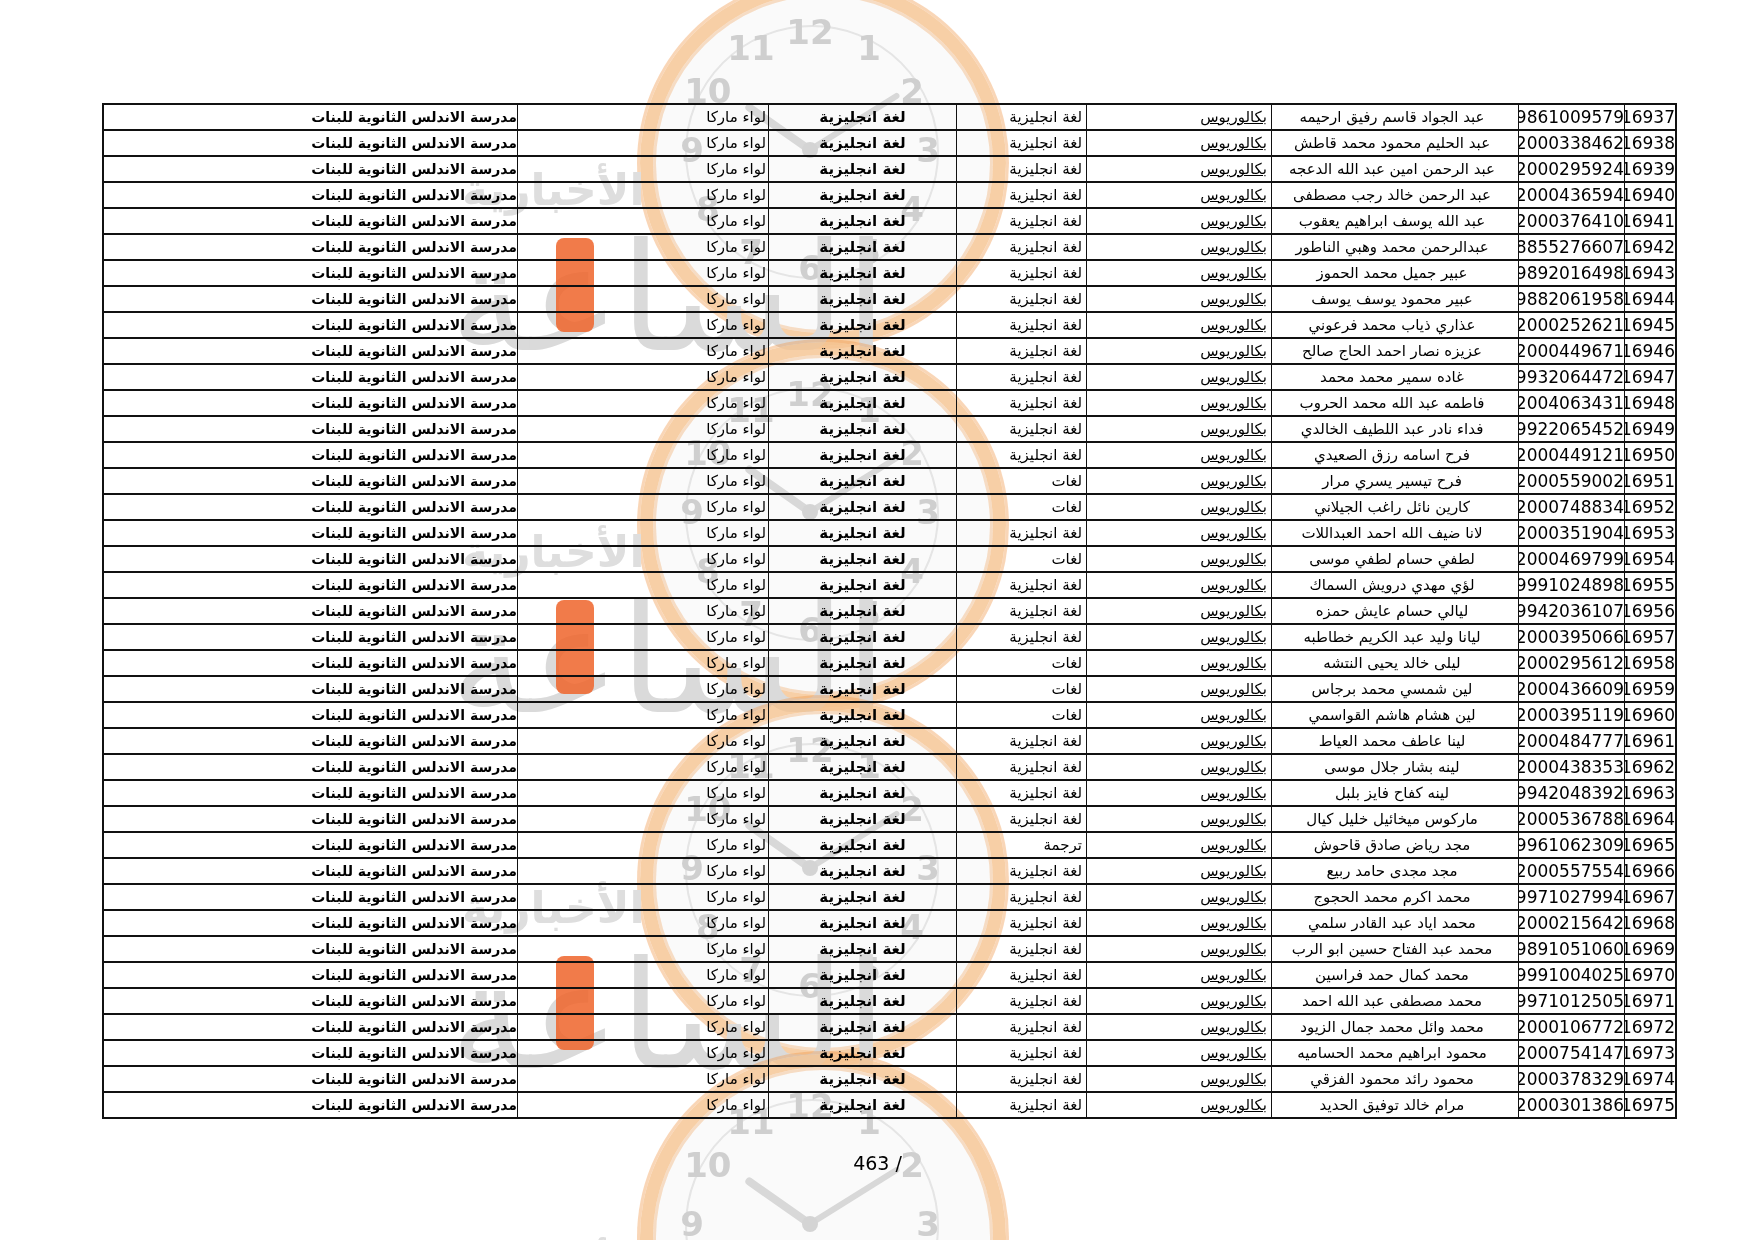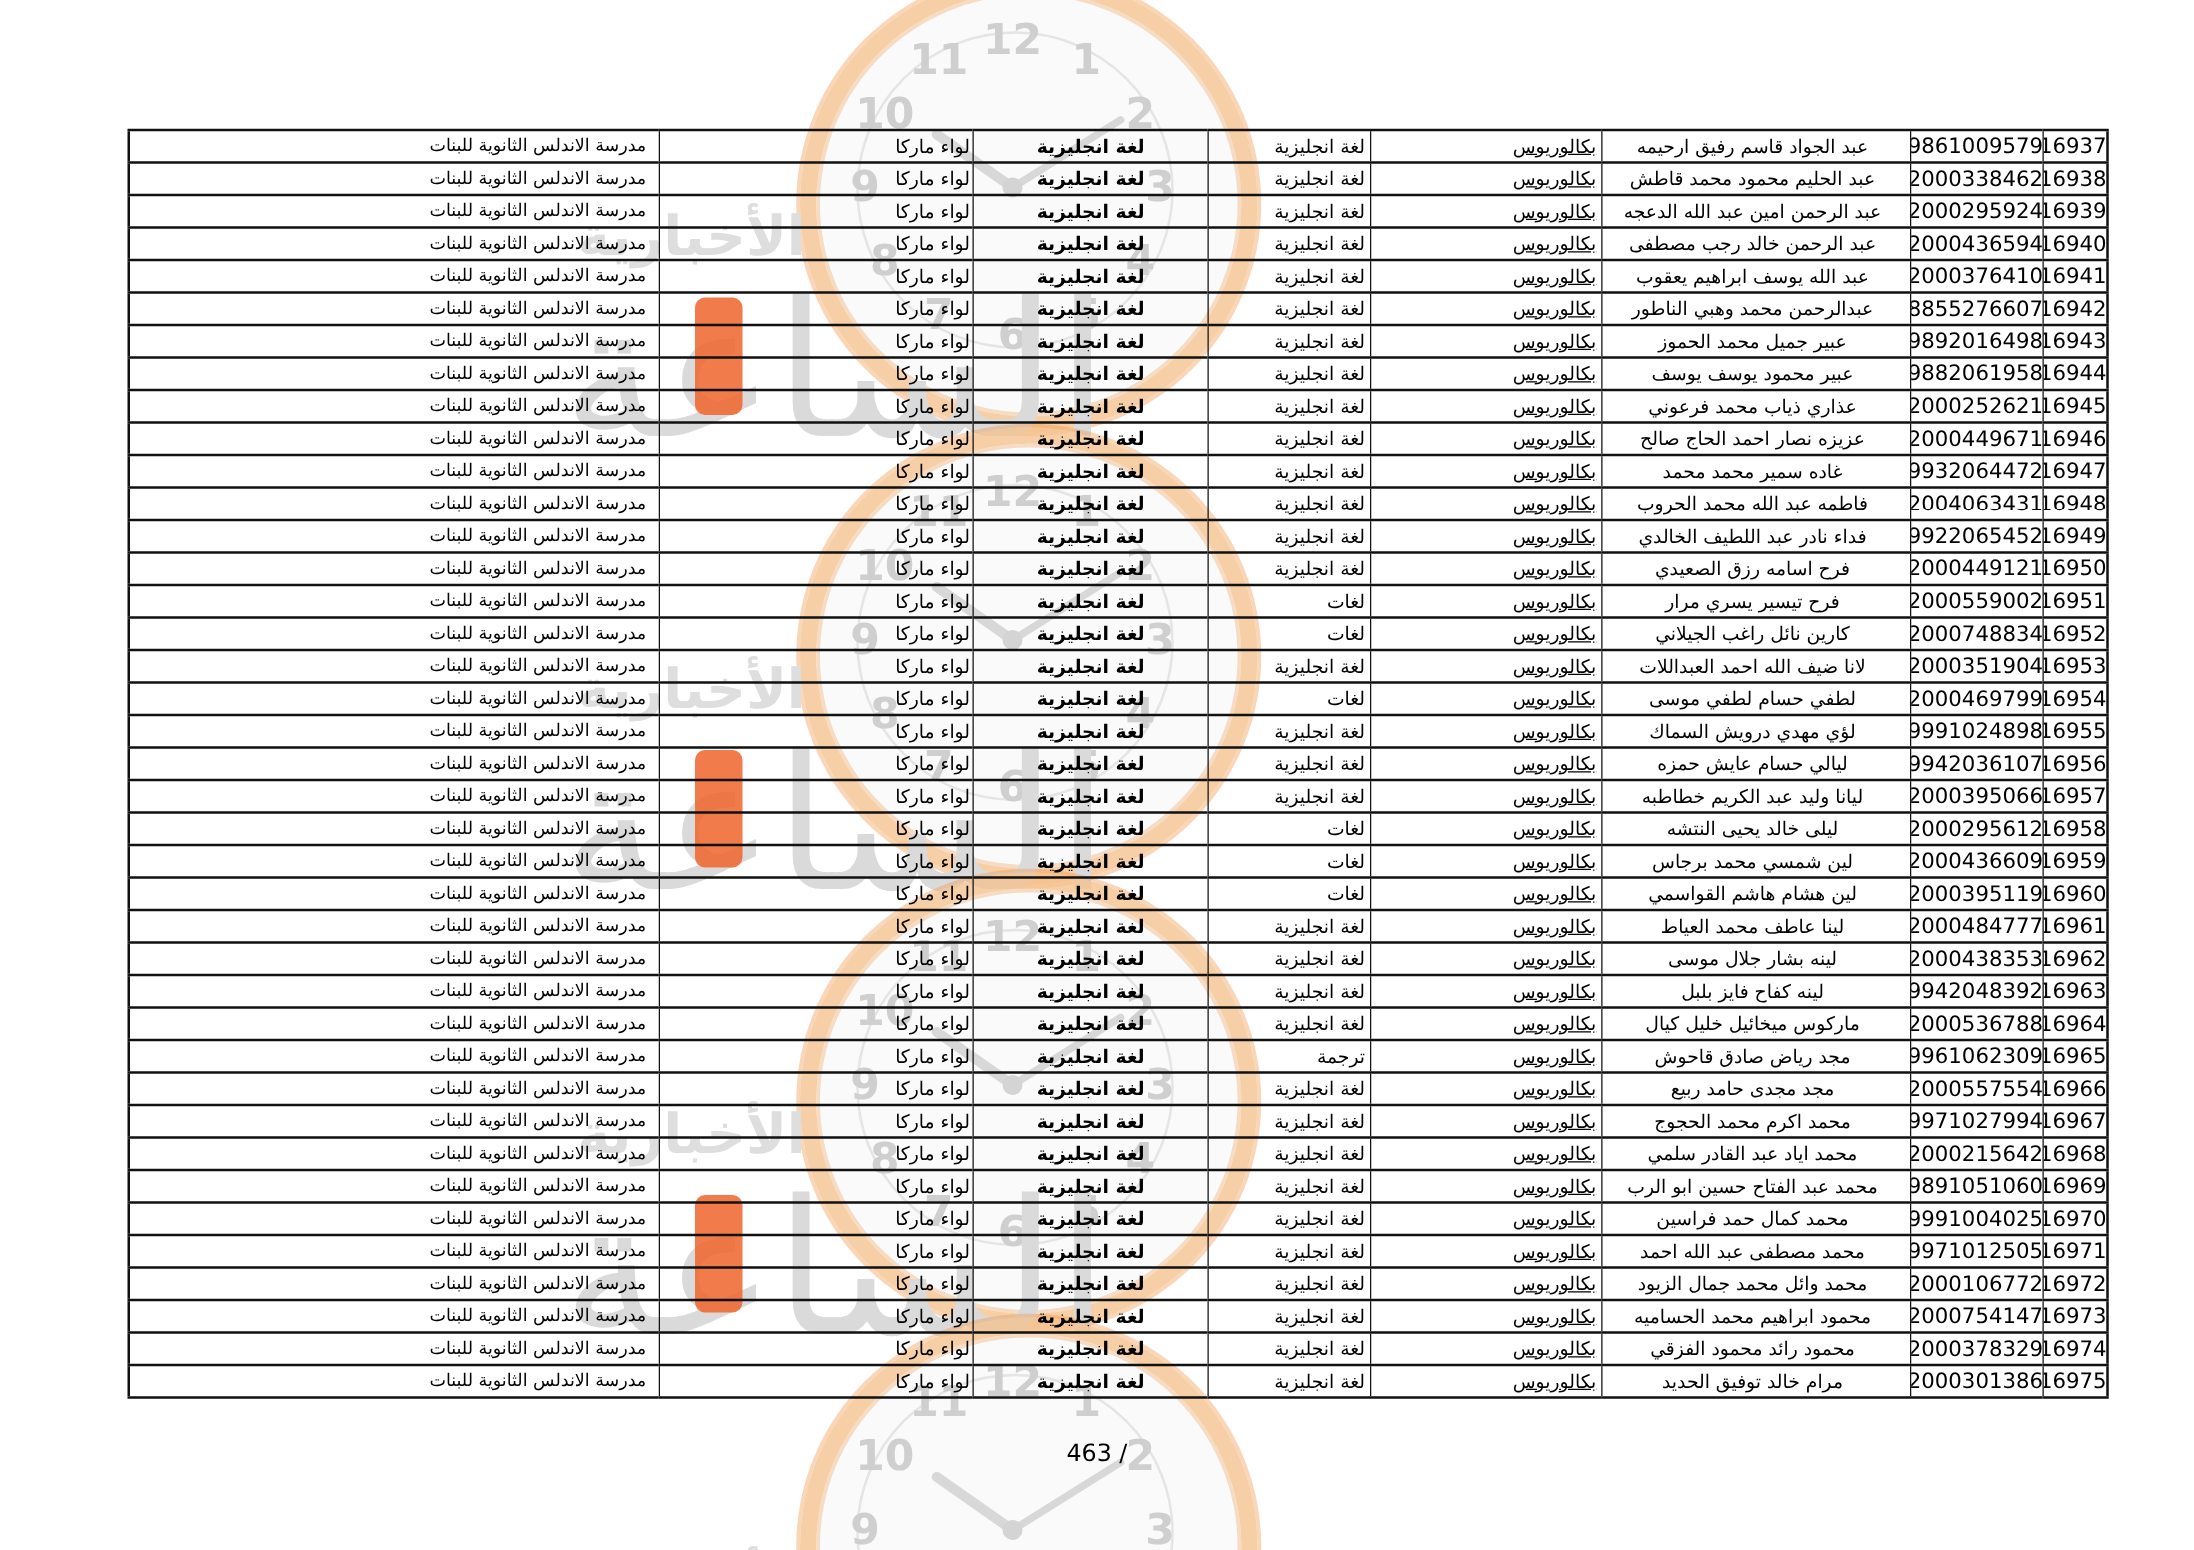--- a/index.html
+++ b/index.html
@@ -45,21 +45,21 @@
     font-size:15px;color:#000;background:transparent;vertical-align:middle;
   }
   table{border:2px solid #111;}
   .col-seq{width:50px;text-align:left;font-size:17px;}
   .col-national_id{width:105px;text-align:center;font-size:17px;}
   .col-name{width:240px;text-align:center;padding-right:6px;}
   .col-degree{width:180px;text-align:right;padding-right:4px;text-decoration:underline;}
   .col-specialization{width:125px;text-align:right;padding-right:4px;}
   .col-exam_subject{width:187px;text-align:center;font-weight:bold;}
   .col-directorate{width:248px;text-align:right;padding-right:2px;}
-  .col-school{width:413px;text-align:right;padding-right:10px;font-size:14px;}
+  .col-school{width:413px;text-align:right;font-size:14px;font-weight:bold;}
 </style>
 </head>
 <body>
 
 <div id="page">
   <div id="wm">
       <div class="wm-ring" style="left: 640px; top: -20px;"></div>
       <div class="wm-face" style="left: 685px; top: 25px;"></div>
       <div class="wm-num" style="left: 810px; top: 32px;">12</div>
       <div class="wm-num" style="left: 869px; top: 47.809px;">1</div>

